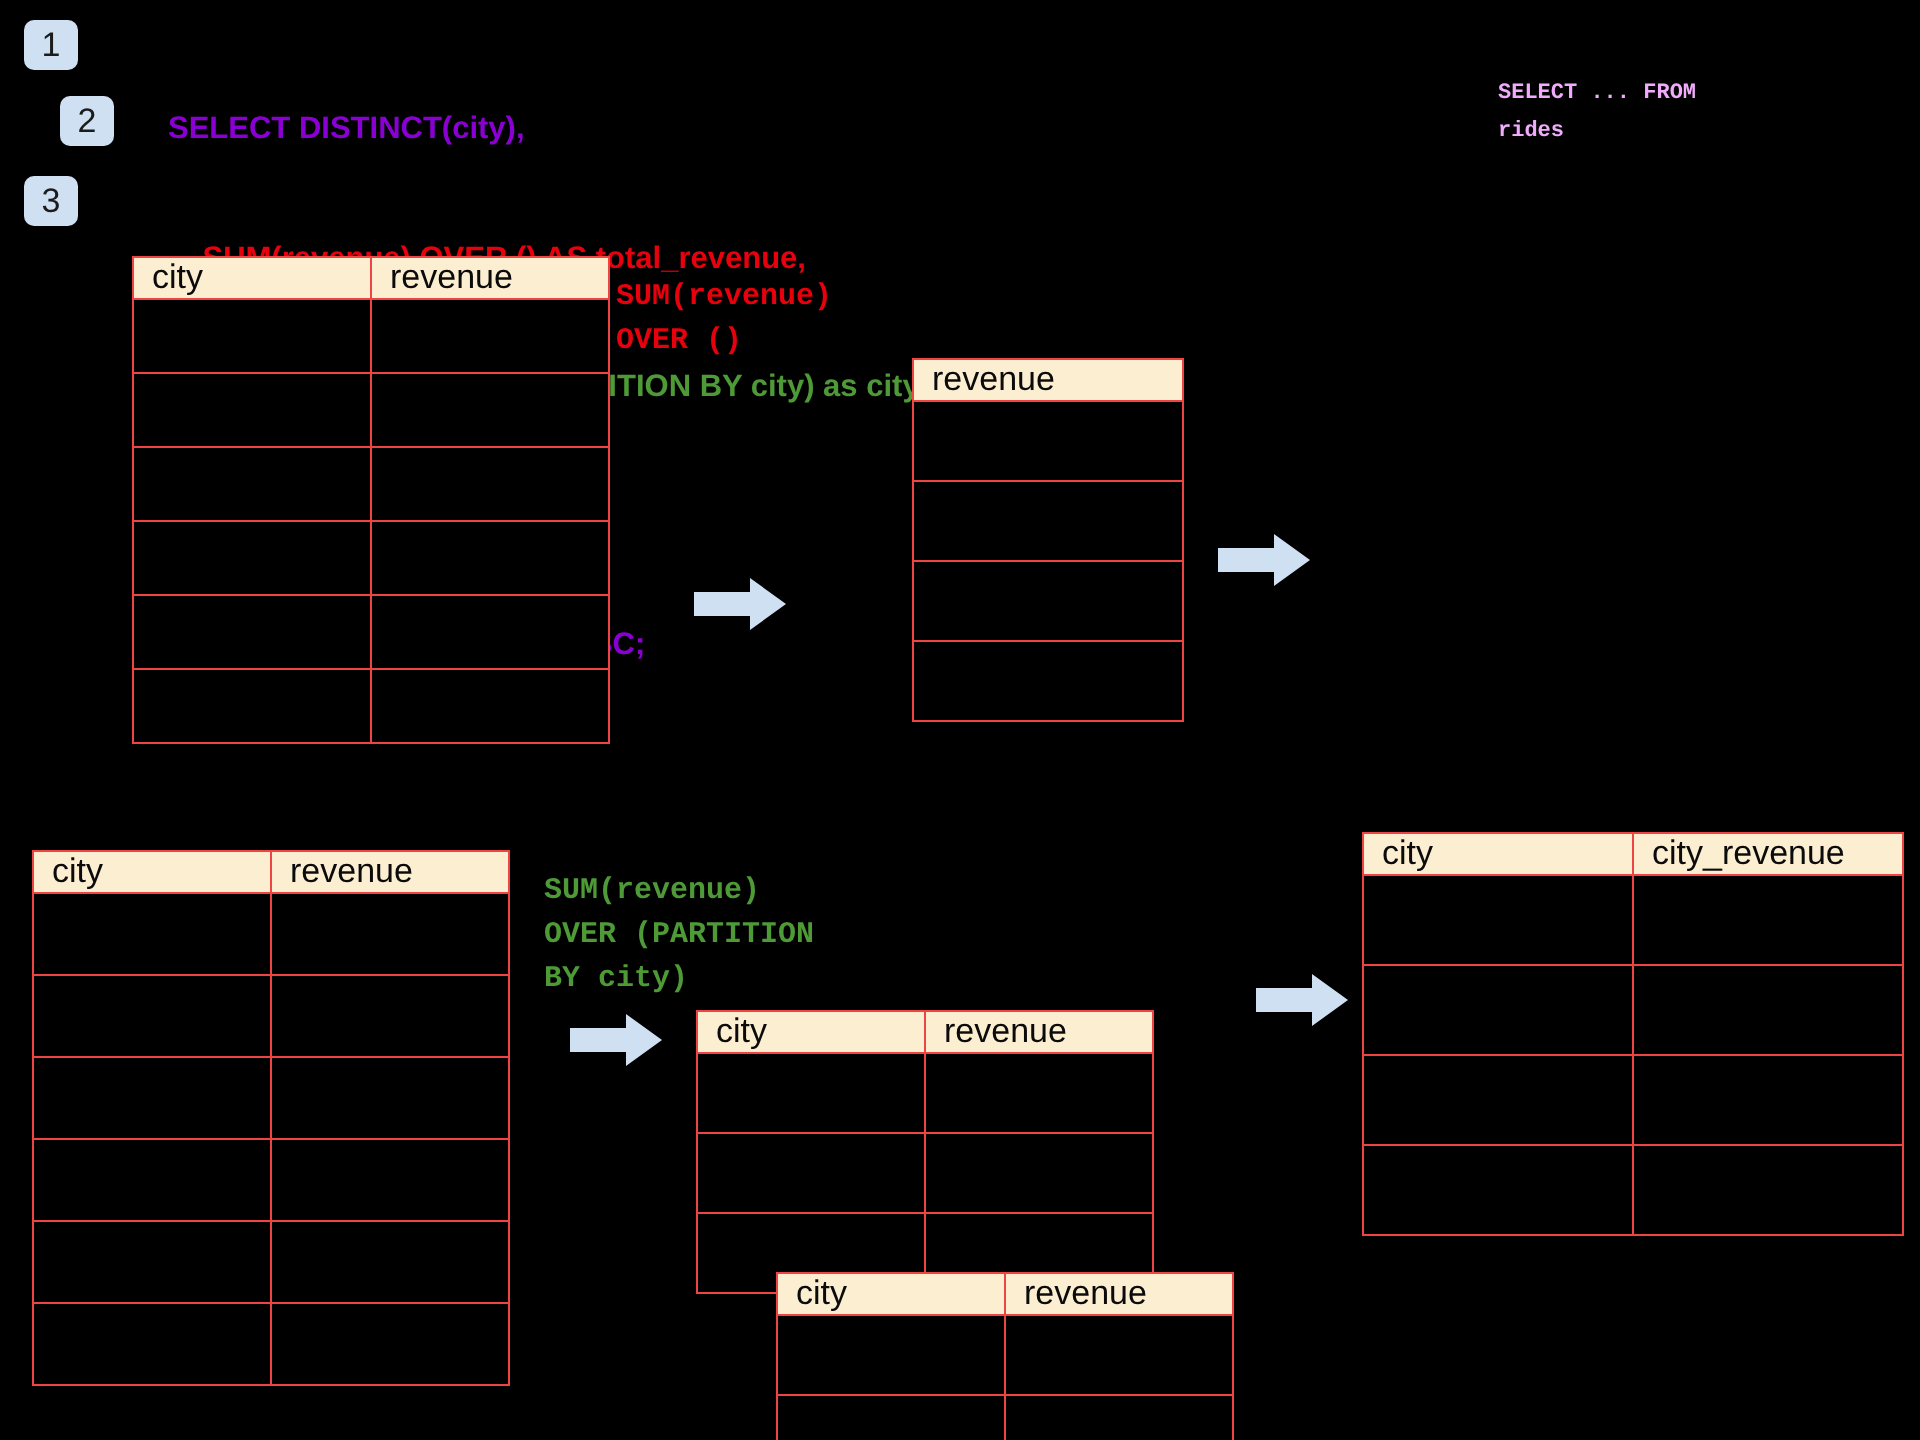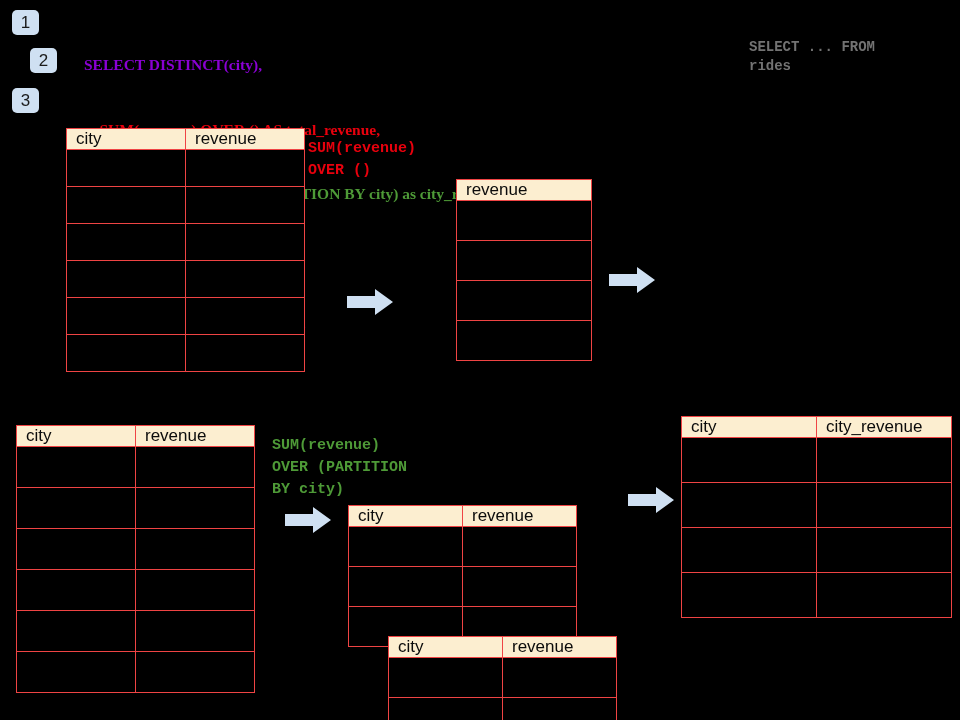--- a/index.html
+++ b/index.html
@@ -29,40 +29,40 @@
     display: flex;
     align-items: center;
     justify-content: center;
     width: 27px;
     height: 25px;
   }
 
   
   .code-block {
     position: absolute;
-    font-family: Liberation Serif, serif;
+    font-family: Liberation Sans, sans-serif;
     font-size: 15.5px;
     font-weight: bold;
     line-height: 21.5px;
     white-space: pre;
     letter-spacing: 0px;
   }
   .code-line { white-space: pre; }
   .c-purple { color: #8a00d4; }
   .c-red    { color: #e8000d; }
   .c-green  { color: #4e9a37; }
 
   
   .note-small {
     position: absolute;
     font-family: "Liberation Mono", monospace;
-    font-size: 14px;
+    font-size: 11px;
     font-weight: bold;
     line-height: 19px;
-    color: #737373;
+    color: #f0abfc;
     white-space: pre-line;
     width: 160px;
   }
 
   
   .note {
     position: absolute;
     font-family: "Liberation Mono", monospace;
     font-size: 15px;
     font-weight: bold;

